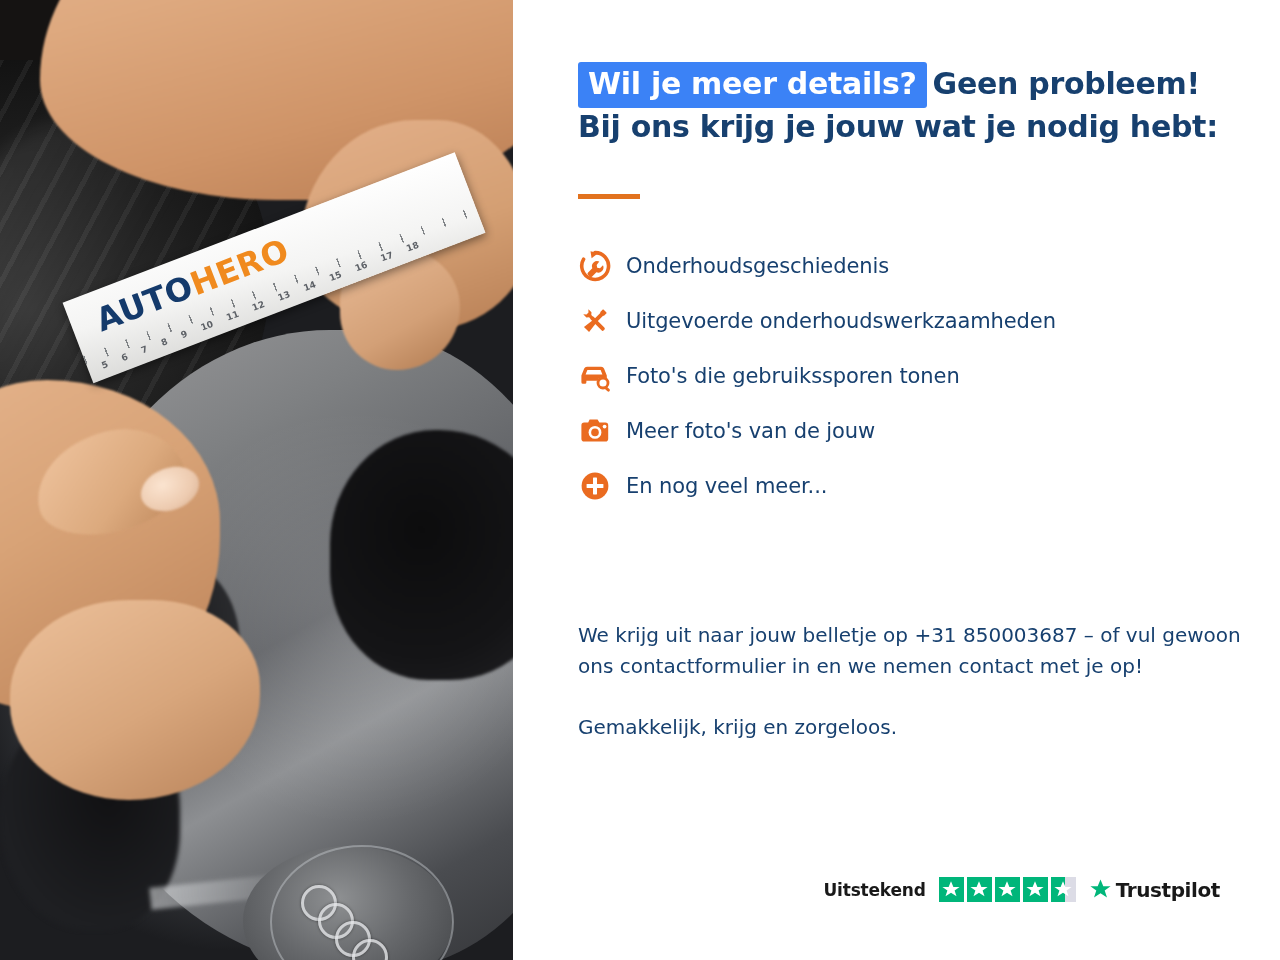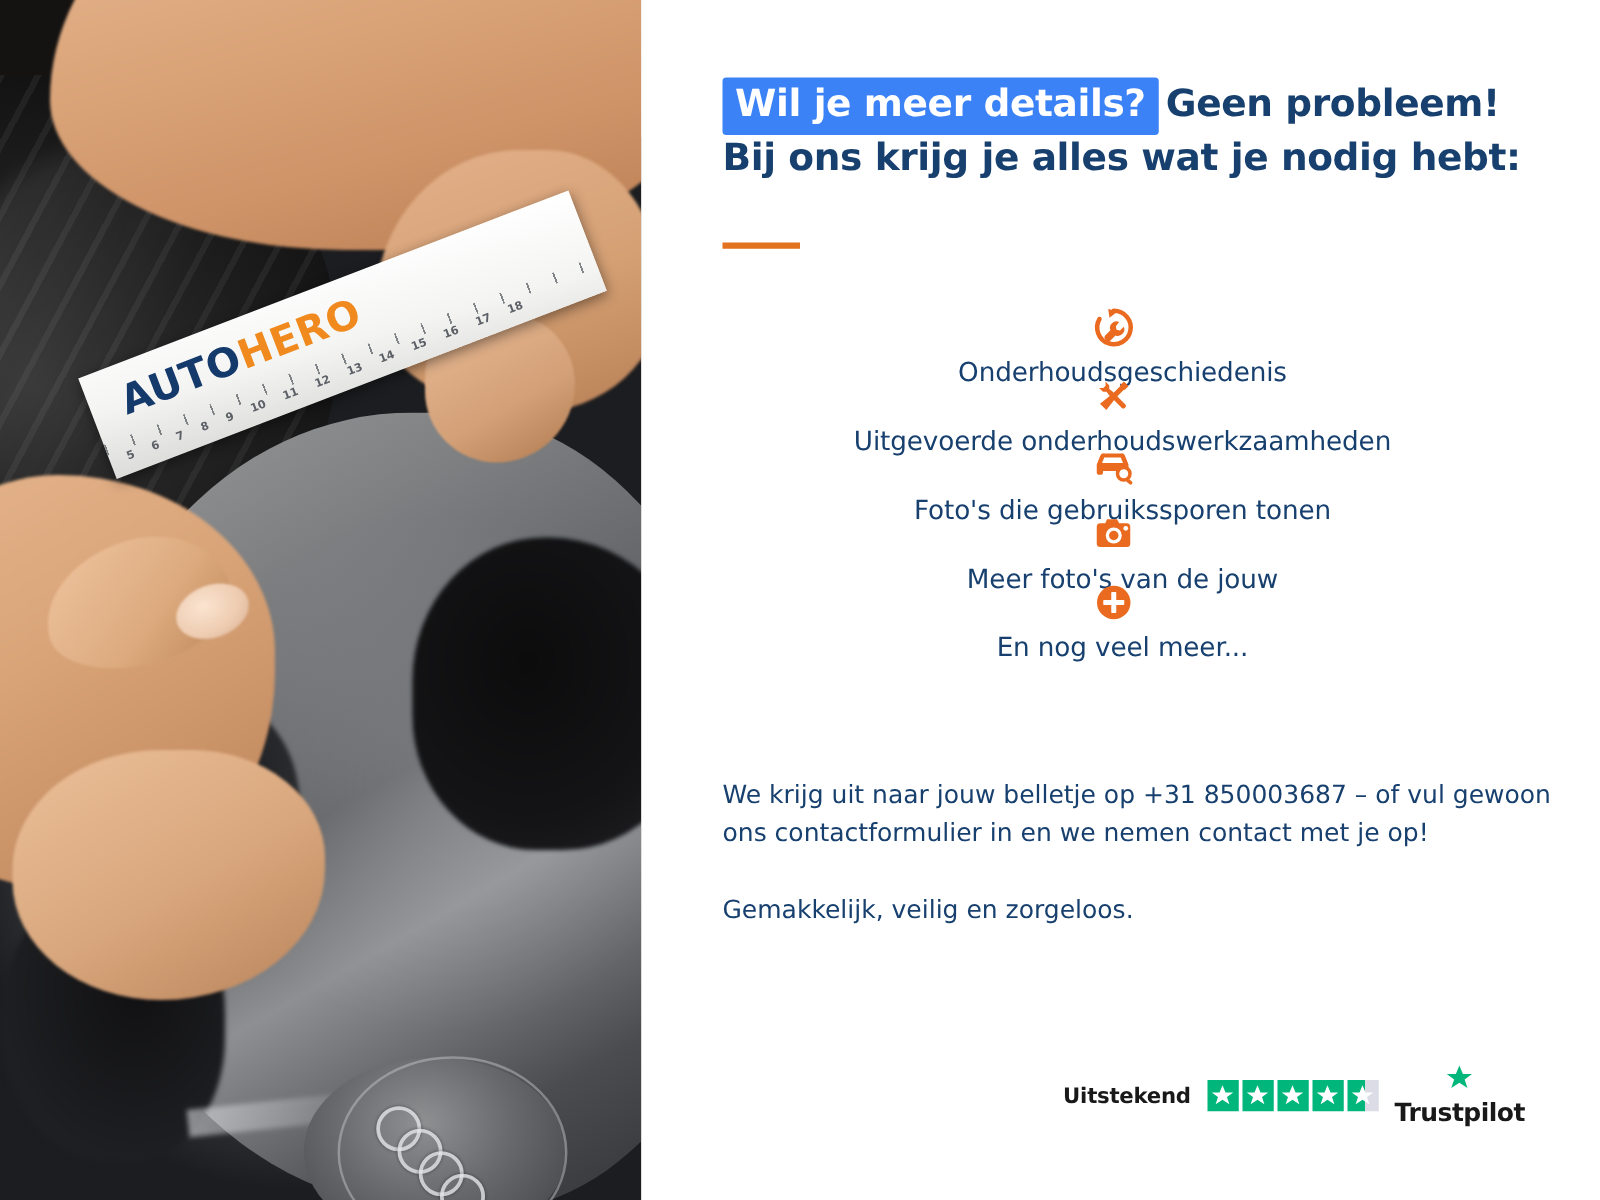--- a/index.html
+++ b/index.html
@@ -280,21 +280,20 @@
   .feature-list {
     position: absolute;
     left: 65px;
     top: 238px;
     width: 640px;
   }
   .feature-row {
     display: flex;
     align-items: center;
     height: 55px;
-    flex-direction: column;
   }
   .feature-icon {
     width: 48px;
     flex: 0 0 48px;
     display: flex;
     align-items: center;
     justify-content: flex-start;
   }
   .feature-icon svg { display: block; }
   .feature-label {
@@ -353,21 +352,20 @@
   }
   .tp-star-tile svg {
     position: absolute;
     left: 2.5px;
     top: 2.5px;
   }
   .tp-logo {
     display: flex;
     align-items: center;
     gap: 4px;
-    flex-direction: column;
   }
   .tp-logo-word {
     font-family: "DejaVu Sans", sans-serif;
     font-weight: 700;
     font-size: 20px;
     color: #191919;
     letter-spacing: -0.4px;
   }
 </style>
 </head>
@@ -420,21 +418,21 @@
             <span>18</span>
           </div>
       </div>
     </div>
   </div>
 
   <div class="content-panel">
 
     <div class="headline-block">
       <div class="headline-line"><span class="hl-badge">Wil je meer details?</span><span>Geen probleem!</span></div>
-      <div class="headline-line">Bij ons krijg je alles wat je nodig hebt:</div>
+      <div class="headline-line">Bij ons krijg je jouw wat je nodig hebt:</div>
     </div>
 
     <div class="divider-rule"></div>
 
     <div class="feature-list">
 
       <div class="feature-row">
         <span class="feature-icon">
           <svg width="34" height="34" viewBox="0 0 34 34">
             <path d="M17 3.6 A13.4 13.4 0 1 1 5.6 10.2" fill="none" stroke="#ea6b20" stroke-width="3.6" stroke-linecap="round"></path>
@@ -495,21 +493,21 @@
             <rect x="8.6" y="15.0" width="16.8" height="4.0" rx="0.6" fill="#ffffff"></rect>
           </svg>
         </span>
         <span class="feature-label">En nog veel meer...</span>
       </div>
 
     </div>
 
     <div class="contact-block">
       <p class="contact-para"><span>We krijg uit naar jouw belletje op </span><span class="phone-strong">+31 850003687</span><span> – of vul gewoon ons contactformulier in en we nemen contact met je op!</span></p>
-      <p class="contact-para second">Gemakkelijk, veilig en zorgeloos.</p>
+      <p class="contact-para second">Gemakkelijk, krijg en zorgeloos.</p>
     </div>
 
     <div class="trustpilot-block">
       <span class="tp-rating-word">Uitstekend</span>
       <span class="tp-stars">
           <span class="tp-star-tile" style="background: rgb(0, 182, 122);">
             <svg width="20" height="20" viewBox="0 0 20 20">
               <path d="M10 1.2 L12.4 6.9 L18.6 6.9 L13.6 10.5 L15.5 16.3 L10 12.7 L4.5 16.3 L6.4 10.5 L1.4 6.9 L7.6 6.9 Z" fill="#ffffff"></path>
             </svg>
           </span>

